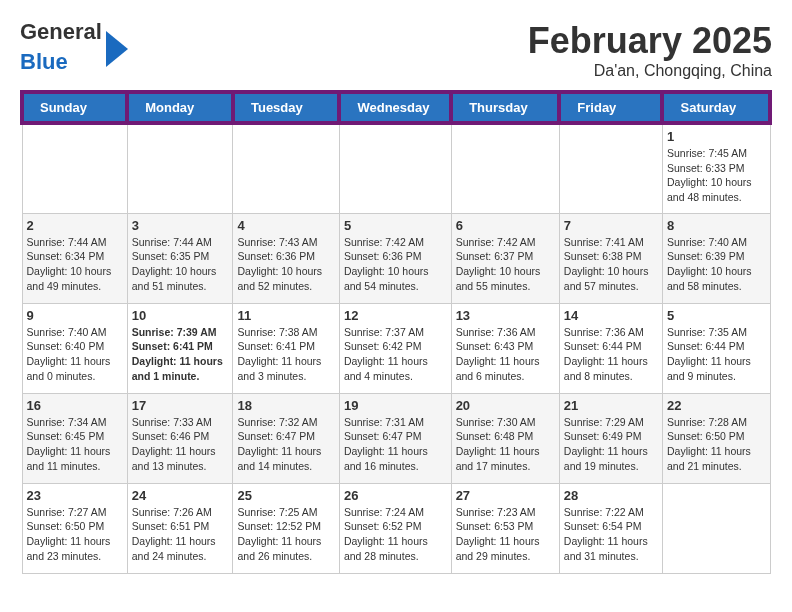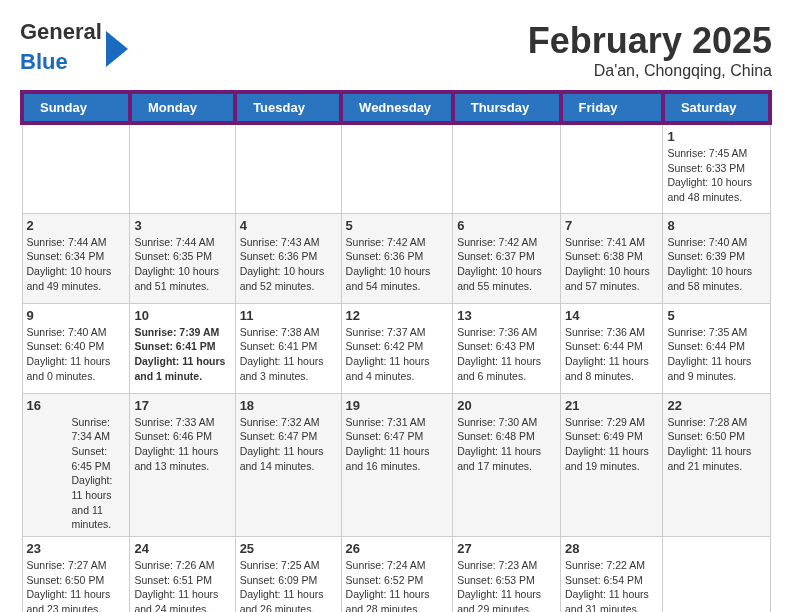--- a/index.html
+++ b/index.html
@@ -236,21 +236,21 @@
           <span class="day-number">5</span>
           <div class="day-info" style="white-space: pre-line;">Sunrise: 7:35 AM
 Sunset: 6:44 PM
 Daylight: 11 hours
 and 9 minutes.</div>
         </td>
       </tr>
       <tr>
         <td>
           <span class="day-number">16</span>
-          <div class="day-info" style="white-space: pre-line; margin-left: 45px;">Sunrise: 7:34 AM
+          <div class="day-info" style="white-space: pre-line;">Sunrise: 7:34 AM
 Sunset: 6:45 PM
 Daylight: 11 hours
 and 11 minutes.</div>
         </td>
         <td>
           <span class="day-number">17</span>
           <div class="day-info" style="white-space: pre-line;">Sunrise: 7:33 AM
 Sunset: 6:46 PM
 Daylight: 11 hours
 and 13 minutes.</div>
@@ -302,21 +302,21 @@
         <td>
           <span class="day-number">24</span>
           <div class="day-info" style="white-space: pre-line;">Sunrise: 7:26 AM
 Sunset: 6:51 PM
 Daylight: 11 hours
 and 24 minutes.</div>
         </td>
         <td>
           <span class="day-number">25</span>
           <div class="day-info" style="white-space: pre-line;">Sunrise: 7:25 AM
-Sunset: 6:09 PM
+Sunset: 12:52 PM
 Daylight: 11 hours
 and 26 minutes.</div>
         </td>
         <td>
           <span class="day-number">26</span>
           <div class="day-info" style="white-space: pre-line;">Sunrise: 7:24 AM
 Sunset: 6:52 PM
 Daylight: 11 hours
 and 28 minutes.</div>
         </td>

